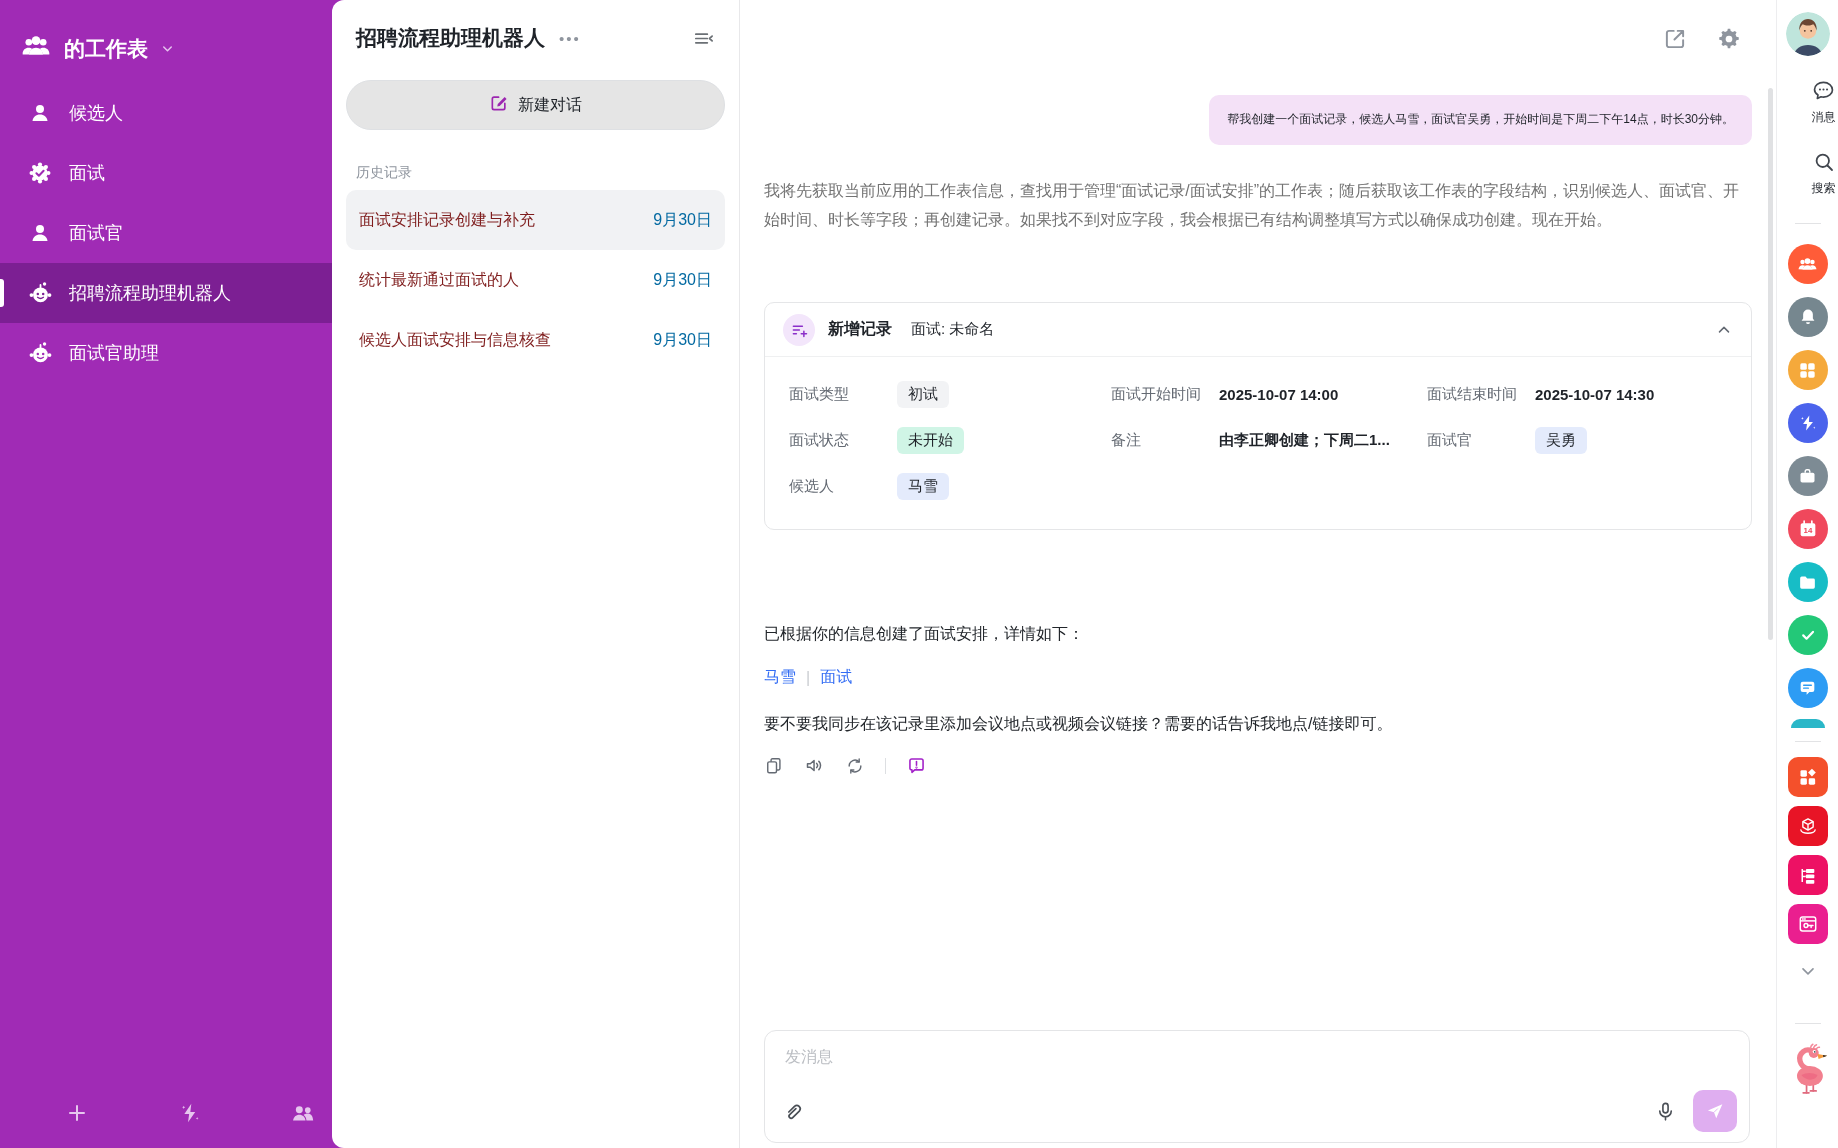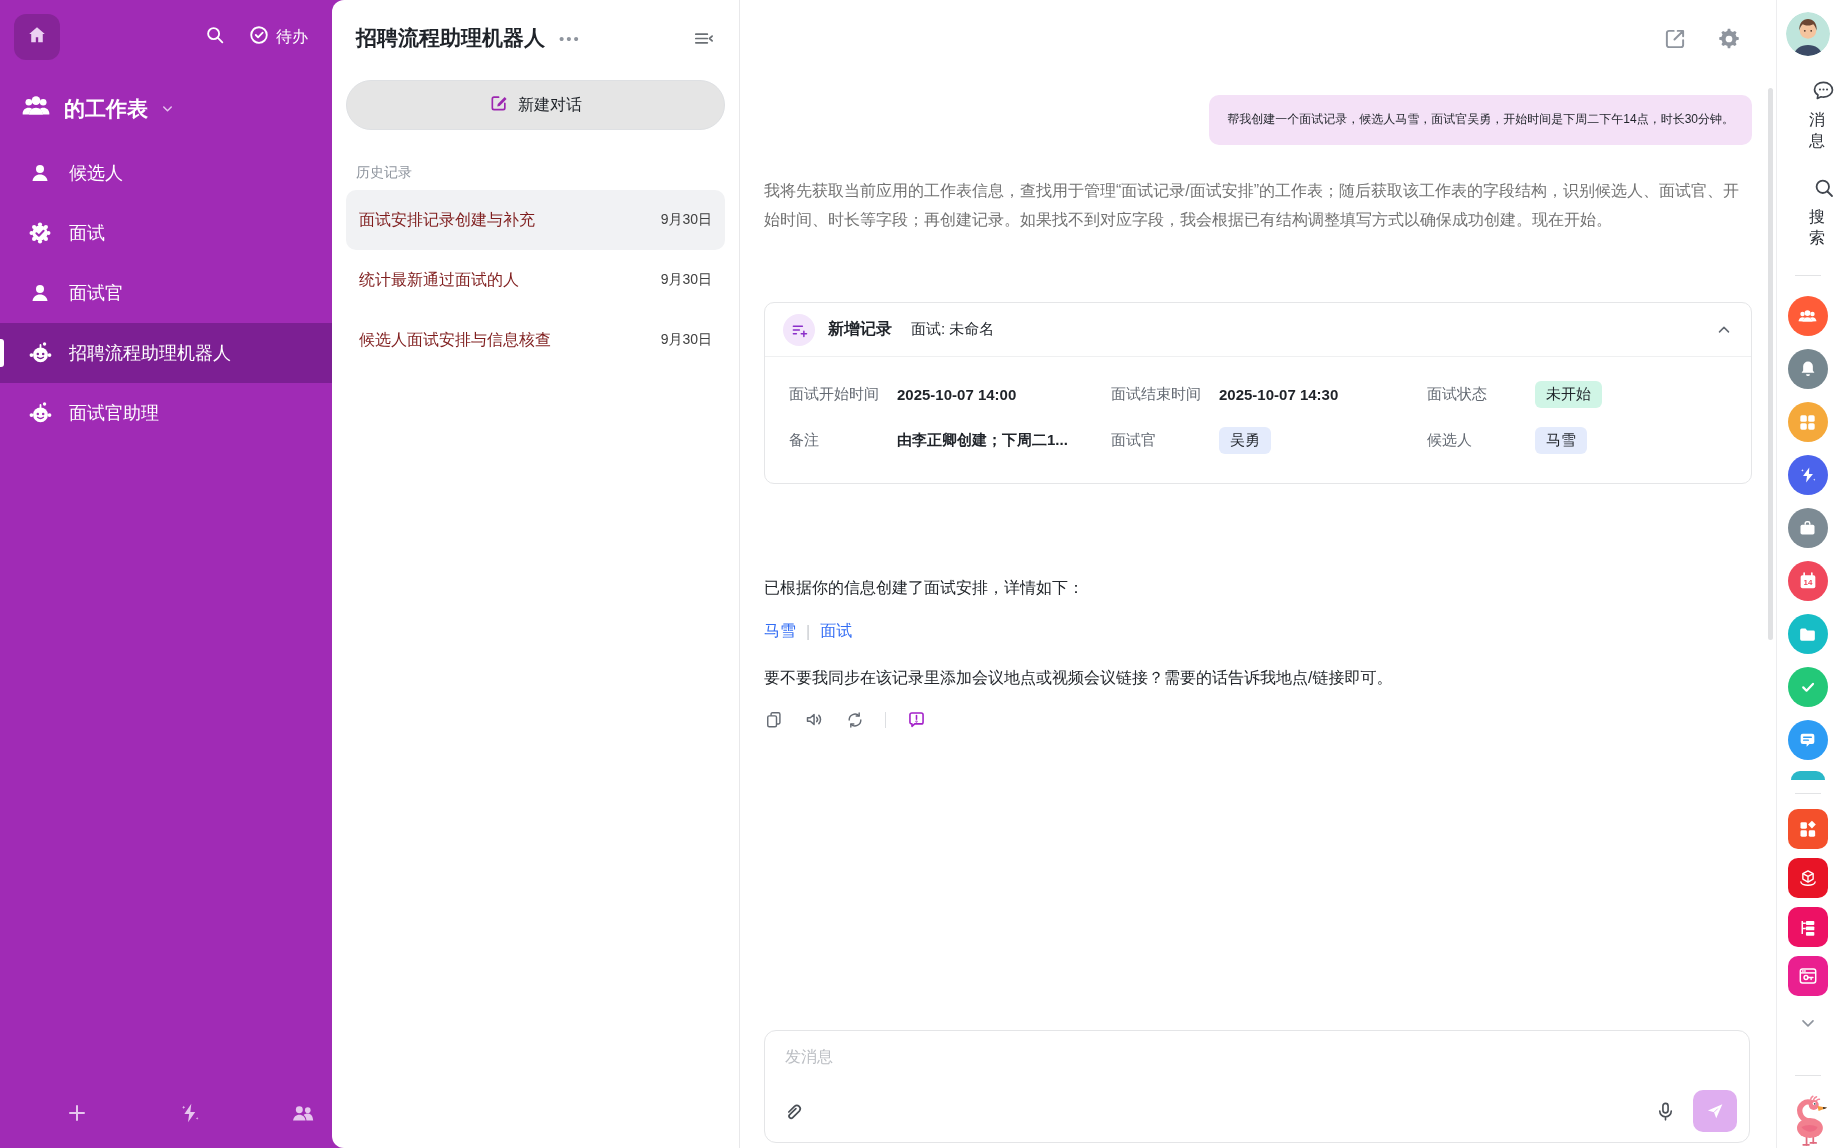--- a/index.html
+++ b/index.html
@@ -29,21 +29,21 @@
   .conversations { width:408px; flex-shrink:0; border-right:1px solid #E8E8EA; padding:24px 14px 0; display:flex; flex-direction:column; }
   .conv-header { display:flex; align-items:center; padding:0 10px; }
   .conv-title { font-size:21px; font-weight:bold; color:#1F2329; }
   .more-dots { margin-left:14px; color:#8F959E; letter-spacing:2px; font-size:15px; cursor:pointer; }
   .collapse-btn { margin-left:auto; cursor:pointer; display:flex; }
   .new-chat-btn { margin:28px 0 0; height:50px; border:1px solid #DEE0E3; border-radius:25px; background:#e5e5e5; display:flex; align-items:center; justify-content:center; gap:9px; font-size:16px; color:#1F2329; cursor:pointer; }
   .history-label { margin:34px 10px 8px; font-size:14px; color:#8F959E; }
   .history-item { height:60px; display:flex; align-items:center; justify-content:space-between; padding:0 13px; border-radius:10px; cursor:pointer; }
   .history-item.active { background:#F1F2F4; }
   .hi-title { font-size:16px; color:#7f1d1d; white-space:nowrap; overflow:hidden; }
-  .hi-date { font-size:14px; color:#404040; flex-shrink:0; margin-left:10px; }
+  .hi-date { font-size:16px; color:#0369a1; flex-shrink:0; margin-left:10px; }
 
   
   .chat { flex:1; position:relative; background:#fff; overflow:hidden; }
   .chat-header-icons { position:absolute; top:26px; right:34px; display:flex; gap:28px; z-index:3; }
   .chat-header-icons span { cursor:pointer; display:flex; }
   .messages { margin:0 24px; }
   .msg-user-row { display:flex; justify-content:flex-end; padding-top:95px; }
   .msg-user { background:#F4E1F7; border-radius:10px; padding:15px 18px; font-size:12px; line-height:1.65; color:#1F2329; }
   .msg-assistant { margin-top:32px; font-size:16px; line-height:1.8; color:#737373; }
 
@@ -78,55 +78,34 @@
   .composer-bar { position:absolute; left:16px; right:12px; bottom:10px; display:flex; align-items:center; }
   .composer-bar .spacer { flex:1; }
   .clip-btn,.mic-btn { display:flex; cursor:pointer; }
   .mic-btn { margin-right:16px; }
   .send-btn { width:44px; height:42px; border-radius:10px; background:#DFAEF0; display:flex; align-items:center; justify-content:center; cursor:pointer; }
   .chat-scrollbar { position:absolute; top:88px; right:3px; width:5px; height:552px; border-radius:3px; background:#E0E1E3; }
 
   
   .rail { width:62px; flex-shrink:0; border-left:1px solid #EDEDEF; background:#fff; display:flex; flex-direction:column; align-items:center; padding-top:12px; }
   .avatar { width:44px; height:44px; border-radius:50%; overflow:hidden; cursor:pointer; flex-shrink:0; }
-  .rail-item { display:flex; flex-direction:column; align-items:center; gap:3px; font-size:16px; color:#2B2F36; cursor:pointer;margin-left:32px; }
+  .rail-item { display:flex; flex-direction:column; align-items:center; gap:3px; font-size:12px; color:#2B2F36; cursor:pointer;margin-left:32px; }
   .rail-divider { width:26px; height:1px; background:#E2E3E5; flex-shrink:0; }
   .rail-app { width:40px; height:40px; border-radius:50%; display:flex; align-items:center; justify-content:center; flex-shrink:0; cursor:pointer; }
   .rail-app.sq { border-radius:10px; }
   .rail-arc { width:34px; height:9px; border-radius:17px 17px 0 0; background:#2AB7C8; flex-shrink:0; cursor:pointer; }
   .rail-chevron { cursor:pointer; display:flex; }
   .flamingo { cursor:pointer; }
 </style>
 </head>
 <body>
 
 <div class="app">
 
   <div class="sidebar">
-    <div class="sidebar-top">
-      <div class="home-btn">
-        <span><svg width="22" height="22" viewBox="0 0 24 24">
-              <path d="M12 3.5L3.5 11h2.2v9h5v-5.5h2.6V20h5v-9h2.2z" fill="#EBD0F2"></path>
-            </svg></span>
-      </div>
-      <div class="spacer"></div>
-      <div class="top-ico">
-        <span><svg width="22" height="22" viewBox="0 0 24 24" fill="none" stroke="#fff" stroke-width="2" stroke-linecap="round">
-              <circle cx="10.5" cy="10.5" r="6"></circle>
-              <path d="M15.2 15.2L20 20"></path>
-            </svg></span>
-      </div>
-      <div class="top-ico">
-        <span><svg width="22" height="22" viewBox="0 0 24 24" fill="none" stroke="#fff" stroke-width="2" stroke-linecap="round" stroke-linejoin="round">
-              <circle cx="12" cy="12" r="8.5"></circle>
-              <path d="M8.5 12l2.5 2.5 5-5"></path>
-            </svg></span>
-        <span>待办</span>
-      </div>
-    </div>
 
     <div class="workspace">
       <span><svg width="32" height="32" viewBox="0 0 24 24" fill="#fff">
             <circle cx="6.6" cy="9.2" r="2.5"></circle>
             <circle cx="17.4" cy="9.2" r="2.5"></circle>
             <circle cx="12" cy="8" r="3.3"></circle>
             <path d="M2 17.5c0-2.4 2-4.2 4.4-4.2 1.1 0 2.1.4 2.8 1-1.3 1-2.1 2.4-2.3 4H2z"></path>
             <path d="M22 17.5c0-2.4-2-4.2-4.4-4.2-1.1 0-2.1.4-2.8 1 1.3 1 2.1 2.4 2.3 4H22z"></path>
             <path d="M6.8 18.3c0-2.9 2.3-5 5.2-5s5.2 2.1 5.2 5v.3H6.8z"></path>
           </svg></span>
@@ -297,20 +276,24 @@
               </span>
             <span class="card-action">新增记录</span>
             <span class="card-subtitle">面试: 未命名</span>
             <span class="card-collapse">
                 <svg width="18" height="18" viewBox="0 0 24 24" fill="none" stroke="#646A73" stroke-width="2" stroke-linecap="round" stroke-linejoin="round">
                   <path d="M6 14.5l6-6 6 6"></path>
                 </svg>
               </span>
           </div>
           <div class="card-body">
+            <div class="field">
+              <span class="f-label">面试类型</span>
+              <span class="f-value"><span class="tag tag-gray">初试</span></span>
+            </div>
             <div class="field">
               <span class="f-label">面试开始时间</span>
               <span class="f-value plain">2025-10-07 14:00</span>
             </div>
             <div class="field">
               <span class="f-label">面试结束时间</span>
               <span class="f-value plain">2025-10-07 14:30</span>
             </div>
             <div class="field">
               <span class="f-label">面试状态</span>

